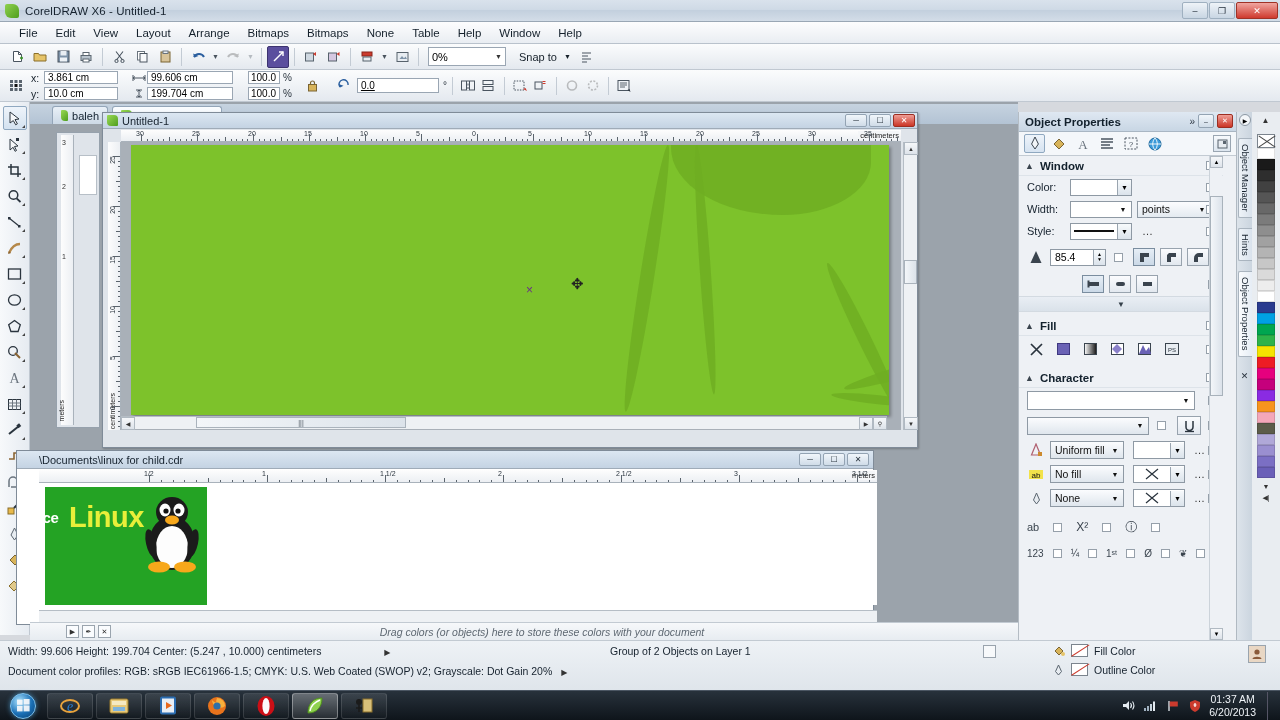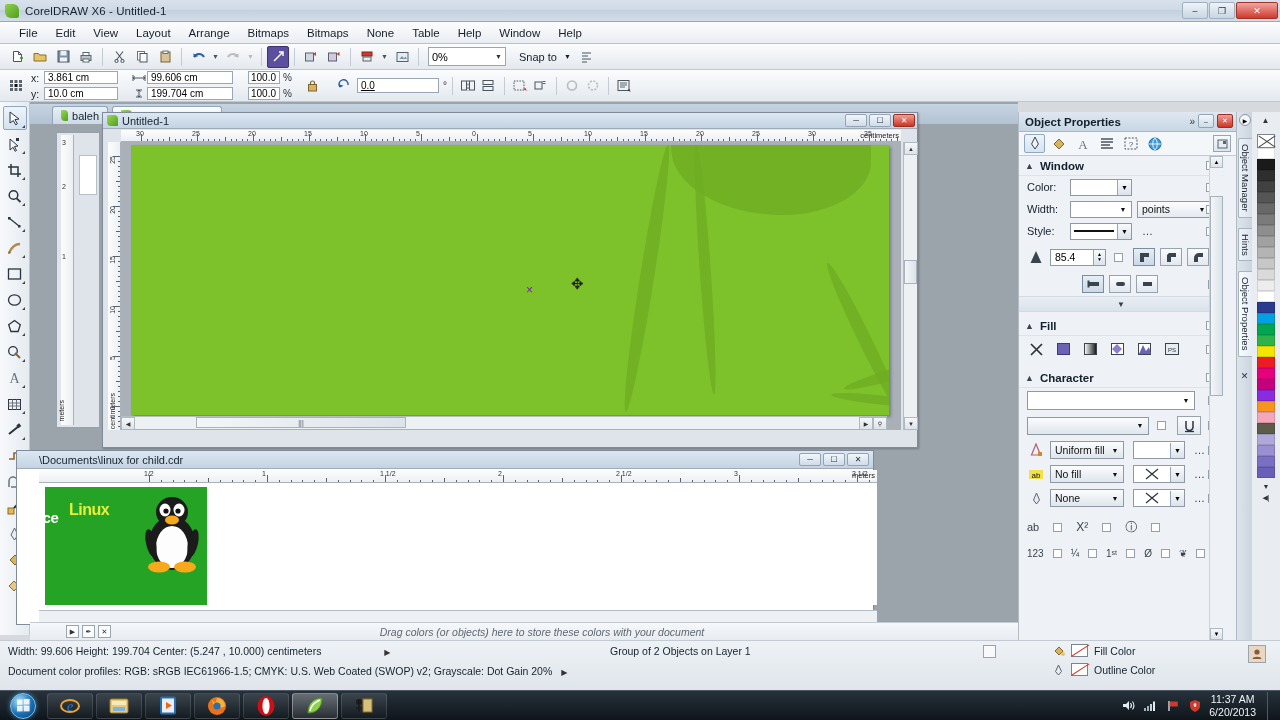--- a/index.html
+++ b/index.html
@@ -1006,21 +1006,21 @@
         <div class="rtick" style="left: 794.4px; height: 2px;"></div>
         <div class="rtick" style="left: 806.2px; height: 2px;"></div>
         <div class="rk" style="left: 813px;">3 1/2</div>
         <div class="rtick" style="left: 818px; height: 7px;"></div>
         <div class="rtick" style="left: 829.8px; height: 2px;"></div>
       </div>
     <div class="canvas2">
       <div class="artwork">
 
         <div style="position:absolute;left:-8px;top:22px;font-size:15px;color:#ffffff;font-weight:bold;letter-spacing:-.3px">rce</div>
-        <div style="position:absolute;left:24px;top:14px;font-size:16px;color:#e8ef3a;font-weight:bold;letter-spacing:-.5px">Linux</div>
+        <div style="position:absolute;left:24px;top:14px;font-size:29px;color:#e8ef3a;font-weight:bold;letter-spacing:-.5px">Linux</div>
 
         <svg width="62" height="78" viewBox="0 0 62 78" style="position:absolute;left:96px;top:8px">
           <ellipse cx="31" cy="17" rx="16" ry="15" fill="#1b1b1b"></ellipse>
           <ellipse cx="31" cy="48" rx="23" ry="27" fill="#1b1b1b"></ellipse>
           <ellipse cx="31" cy="52" rx="16" ry="21" fill="#fdfdfd"></ellipse>
           <ellipse cx="24" cy="15" rx="5.5" ry="6.5" fill="#fff"></ellipse>
           <ellipse cx="38" cy="15" rx="5.5" ry="6.5" fill="#fff"></ellipse>
           <circle cx="25" cy="16" r="2.6" fill="#111"></circle>
           <circle cx="37" cy="16" r="2.6" fill="#111"></circle>
           <path d="M24 24q7 7 14 0q-7 5-14 0z" fill="#f5a623"></path>
@@ -1528,18 +1528,18 @@
           <path d="M3.8 2.5h8v5h-8z" fill="#cc3b2e"></path>
         </svg>
       </div>
       <div class="trayico">
         <svg width="14" height="14" viewBox="0 0 14 14">
           <path d="M7 1l5 2v4c0 3-2.5 5-5 6-2.5-1-5-3-5-6V3z" fill="#cc3b2e"></path>
           <path d="M7 4v4M5.5 6h3" stroke="#fff" stroke-width="1.2"></path>
         </svg>
       </div>
       <div class="clock">
-      <div>11:37 AM</div>
+      <div>01:37 AM</div>
       <div>6/20/2013</div>
     </div>
     <div class="showdesk"></div>
   </div>
 </div>
 
 </body></html>

